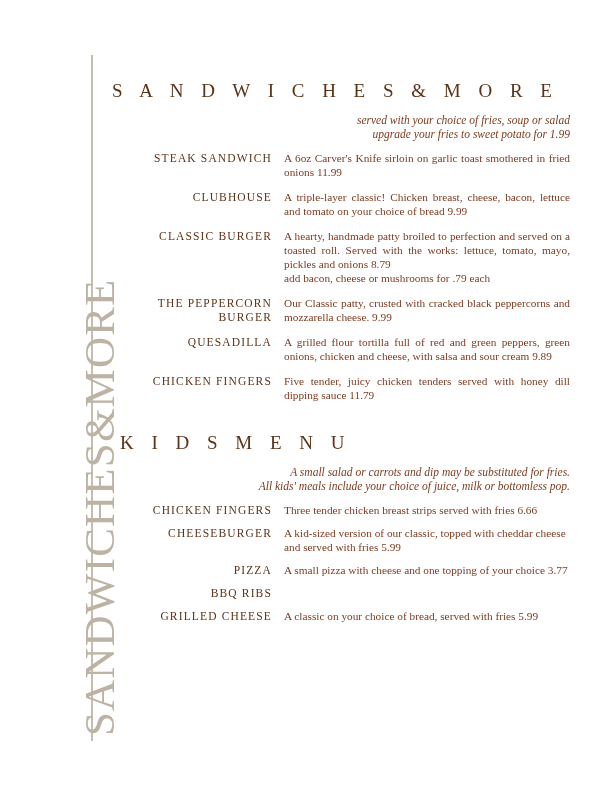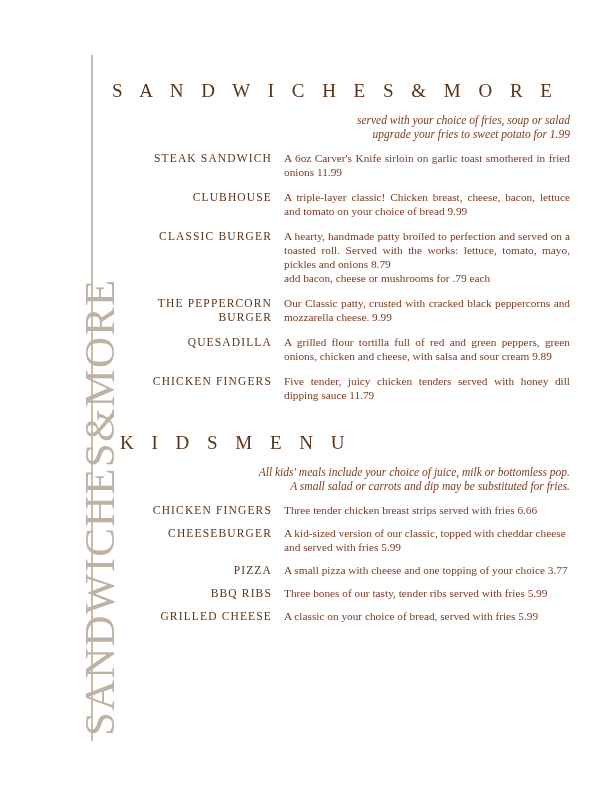--- a/index.html
+++ b/index.html
@@ -164,22 +164,22 @@
         <div class="item-name">CHICKEN FINGERS</div>
         <div class="item-desc">Five tender, juicy chicken tenders served with honey dill dipping sauce  11.79</div>
       </div>
 
     </div>
   </div>
 
   <div class="section" id="kids-section">
     <h1 class="section-heading" id="kids-heading">K I D S   M E N U</h1>
     <div class="section-note">
+      <div>A small salad or carrots and dip may be substituted for fries.</div>
       <div>All kids' meals include your choice of juice, milk or bottomless pop.</div>
-      <div>A small salad or carrots and dip may be substituted for fries.</div>
     </div>
 
     <div class="menu-list">
 
       <div class="menu-row">
         <div class="item-name">CHICKEN FINGERS</div>
         <div class="item-desc">Three tender chicken breast strips served with fries 6.66</div>
       </div>
 
       <div class="menu-row">
@@ -187,21 +187,20 @@
         <div class="item-desc">A kid-sized version of our classic, topped with cheddar cheese and served with fries 5.99</div>
       </div>
 
       <div class="menu-row">
         <div class="item-name">PIZZA</div>
         <div class="item-desc">A small pizza with cheese and one topping of your choice 3.77</div>
       </div>
 
       <div class="menu-row">
         <div class="item-name">BBQ RIBS</div>
-        <div class="item-desc">Three bones of our tasty, tender ribs served with fries 5.99</div>
       </div>
 
       <div class="menu-row">
         <div class="item-name">GRILLED CHEESE</div>
         <div class="item-desc">A classic on your choice of bread, served with fries 5.99</div>
       </div>
 
     </div>
   </div>
 

